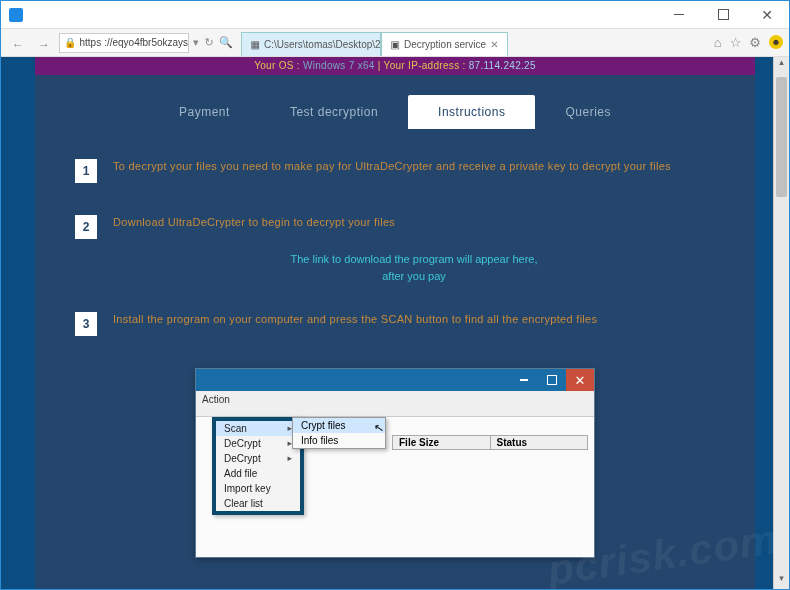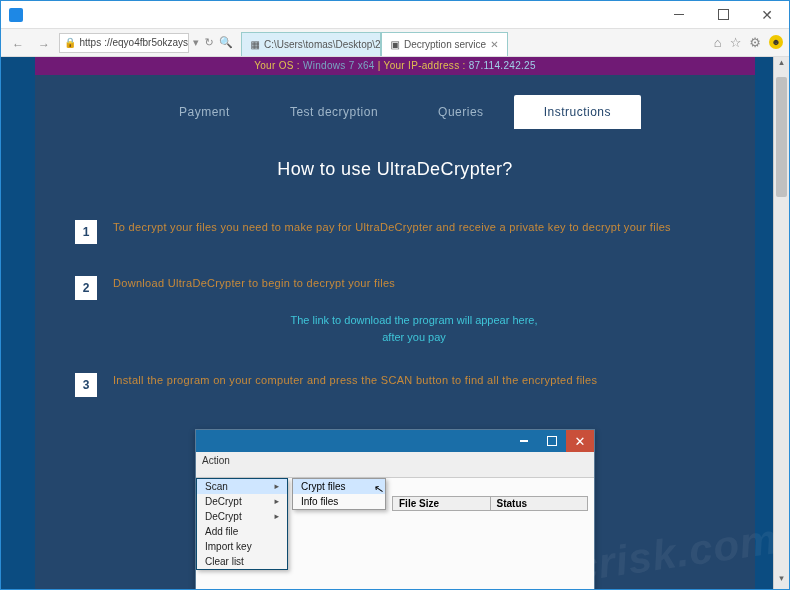--- a/index.html
+++ b/index.html
@@ -50,21 +50,21 @@
 
 
 .app-mock { width: 400px; margin: 10px auto 0; border: 1px solid #5a7a96; background: #fff; box-shadow: 0 2px 6px rgba(0,0,0,.3); }
 .app-title { height: 22px; background: #1a6ea8; display: flex; justify-content: flex-end; align-items: center; padding-right: 0; }
 .app-btn { width: 28px; height: 22px; display: flex; align-items: center; justify-content: center; color: #fff; font-size: 10px; }
 .app-btn.min::before { content:""; width:8px; border-top:2px solid #fff; }
 .app-btn.max::before { content:""; width:8px; height:8px; border:1.5px solid #fff; }
 .app-btn.cls { background: #c94f3a; font-size: 13px; }
 .app-menubar { height: 26px; background: #efefef; border-bottom: 1px solid #ccc; padding: 0 6px; font-size: 10px; color: #333; line-height: 18px; }
 .app-body { position: relative; height: 140px; background: #fbfbfb; }
-.dropdown { position: absolute; left: 0; top: 0; width: 92px; background: #f4f4f4; border: 1px solid #0c4a6e; box-shadow: 2px 2px 4px rgba(0,0,0,.25); font-size: 10px; }
+.dropdown { position: absolute; left: 16px; top: 0; width: 92px; background: #f4f4f4; border: 4px solid #0c4a6e; box-shadow: 2px 2px 4px rgba(0,0,0,.25); font-size: 10px; }
 .dd-item { padding: 2px 8px; display: flex; justify-content: space-between; color: #222; border-bottom: 0; }
 .dd-item.hl { background: #cfe6ff; }
 .dd-item .arr { color: #555; font-size: 9px; }
 .submenu { position: absolute; left: 96px; top: 0; width: 94px; background: #f9f9f9; border: 1px solid #999; box-shadow: 2px 2px 4px rgba(0,0,0,.25); font-size: 10px; text-align: right; }
 .sm-item { padding: 2px 8px; display: flex; justify-content: space-between; }
 .sm-item.hl { background: #cfe6ff; }
 .cursor { position: absolute; left: 178px; top: 4px; font-size: 12px; color: #000; transform: rotate(-10deg); }
 .cols { position: absolute; left: 196px; top: 18px; right: 6px; display: flex; font-size: 10px; border: 1px solid #aaa; background: #efefef; }
 .col { flex: 1; padding: 1px 6px; border-right: 1px solid #aaa; font-weight: 600; }
 .col:last-child { border-right: none; }
@@ -131,26 +131,25 @@
         <span>Your OS :</span>
         <span class="os">Windows 7 x64</span>
         <span> | </span>
         <span>Your IP-address :</span>
         <span class="ip">87.114.242.25</span>
       </div>
 
       <div class="navtabs">
         <div class="ntab">Payment</div>
         <div class="ntab">Test decryption</div>
+        <div class="ntab active">Instructions</div>
         <div class="ntab">Queries</div>
-        <div class="ntab active">Instructions</div>
       </div>
 
       <div class="content">
-        <div class="h1">How to use UltraDeCrypter?</div>
 
         <div class="step">
           <div class="num">1</div>
           <div class="step-text">To decrypt your files you need to make pay for UltraDeCrypter and receive a private key to decrypt your files</div>
         </div>
 
         <div class="step">
           <div class="num">2</div>
           <div class="step-text">Download UltraDeCrypter to begin to decrypt your files</div>
         </div>

